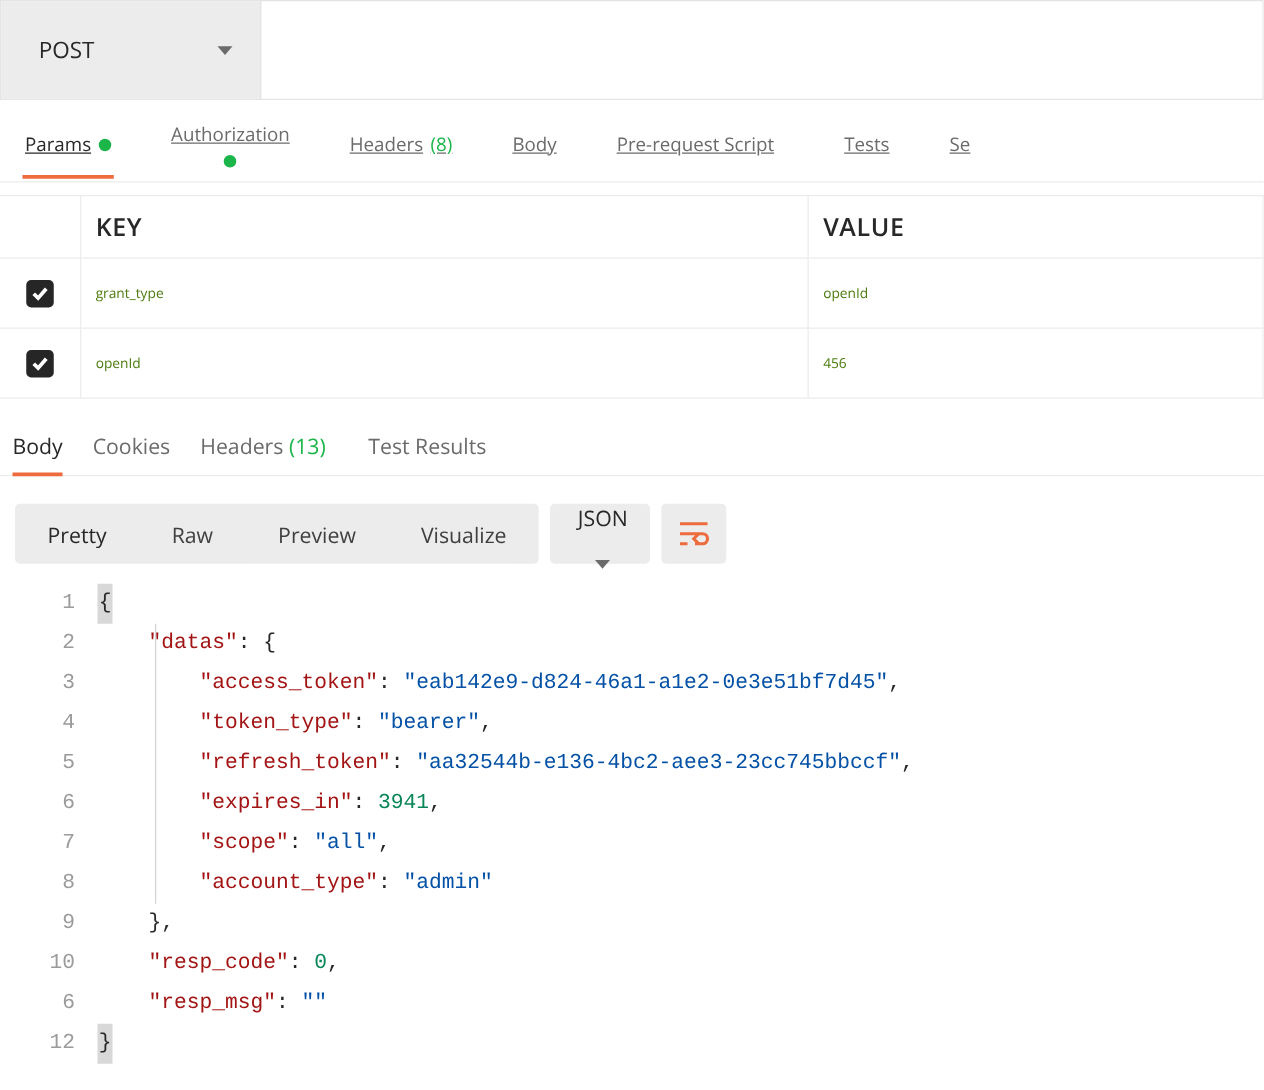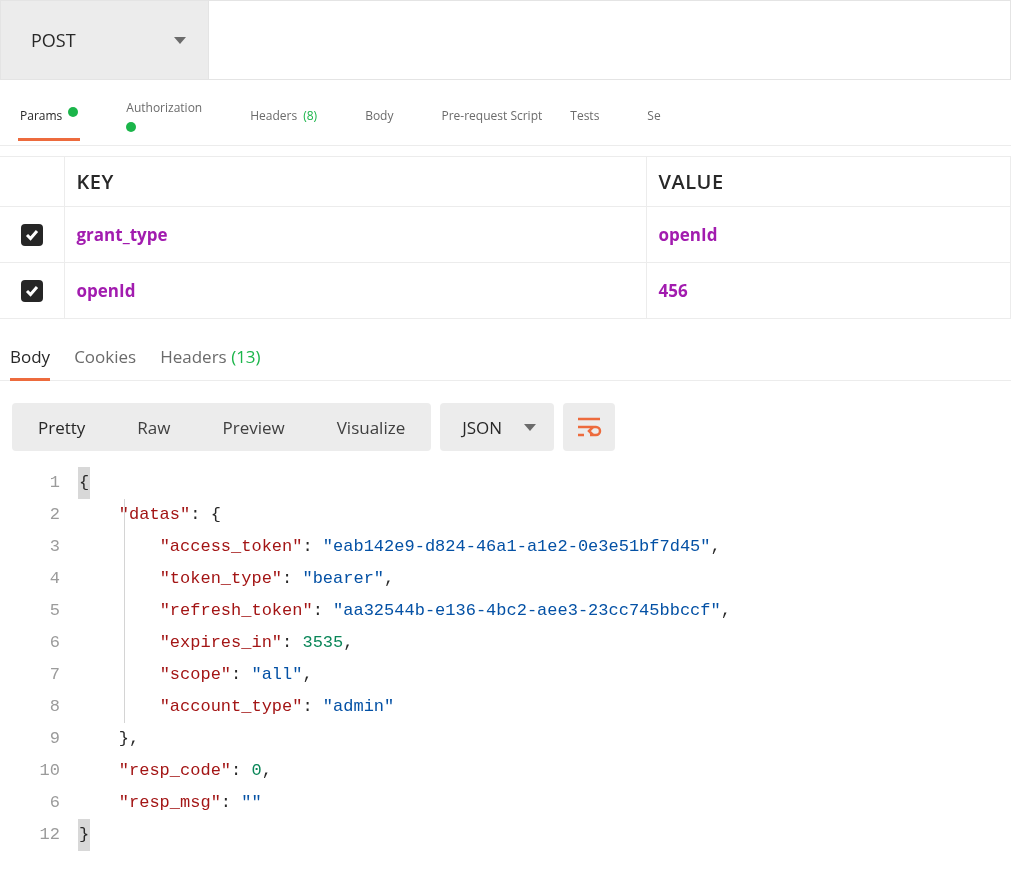--- a/index.html
+++ b/index.html
@@ -52,26 +52,28 @@
     display: flex;
     align-items: center;
     gap: 0;
     border-bottom: 1px solid #ececec;
     padding: 0 0 0 20px;
     height: 58px;
     margin-top: 8px;
   }
   .req-tab {
     color: #6b6b6b;
-    font-size: 12px;
+    font-size: 15px;
     padding: 14px 0 16px 0;
     white-space: nowrap;
     position: relative;
     display: flex;
+    align-items: center;
     gap: 6px;
+    text-decoration: underline;
   }
   .req-tab.active {
     color: #282828;
   }
   .req-tab.active::after {
     content: "";
     position: absolute;
     left: -2px; right: -2px; bottom: -1px;
     height: 3px;
     background: #ed6b3d;
@@ -87,23 +89,23 @@
   .params-table {
     border-collapse: collapse;
     width: 100%;
     margin-top: 10px;
   }
   .params-table th, .params-table td {
     border: 1px solid #ececec;
     padding: 0 12px;
     height: 56px;
     text-align: left;
-    font-size: 17px;
-    color: #a21caf;
-    font-weight: 700;
+    font-size: 11px;
+    color: #4d7c0f;
+    font-weight: 400;
   }
   .params-table th {
     font-size: 20px;
     letter-spacing: 0.5px;
     font-weight: 600;
     color: #282828;
     height: 50px;
   }
   .chk-col { width: 64px; text-align: center !important; border-left: none !important;}
   .key-col { width: 582px; }
@@ -167,20 +169,21 @@
   .json-select {
     background: #ececec;
     border-radius: 4px;
     height: 48px;
     display: flex;
     align-items: center;
     padding: 0 18px 0 22px;
     gap: 22px;
     font-size: 17px;
     color: #282828;
+    flex-direction: column;
   }
   .wrap-btn {
     background: #ececec;
     border-radius: 4px;
     width: 52px; height: 48px;
     display: flex; align-items: center; justify-content: center;
   }
   .wrap-btn svg { stroke: #ed6b3d; fill: none; stroke-width: 2.5; }
 
   
@@ -228,21 +231,21 @@
       <span>Authorization</span>
       <span class="dot-green"></span>
     </div>
     <div class="req-tab" style="margin-right: 48px;">
       <span>Headers</span>
       <span class="count-green"> (8)</span>
     </div>
     <div class="req-tab" style="margin-right: 48px;">
       <span>Body</span>
     </div>
-    <div class="req-tab" style="margin-right: 28px;">
+    <div class="req-tab" style="margin-right: 56px;">
       <span>Pre-request Script</span>
     </div>
     <div class="req-tab" style="margin-right: 48px;">
       <span>Tests</span>
     </div>
     <div class="req-tab" style="margin-right: 0px;">
       <span>Se</span>
     </div>
   </div>
 
@@ -273,20 +276,21 @@
         <td class="key-col">openId</td>
         <td>456</td>
       </tr>
     </tbody>
 </table>
 
 <div class="resp-tabs" id="resp-tabs">
     <div class="resp-tab active"><span>Body</span></div>
     <div class="resp-tab"><span>Cookies</span></div>
     <div class="resp-tab"><span>Headers</span><span class="count-green"> (13)</span></div>
+    <div class="resp-tab" style="margin-left: 10px;"><span>Test Results</span></div>
   </div>
 
 <div class="view-bar">
   <div class="seg-group" id="seg-group">
       <div class="seg-btn active">Pretty</div>
       <div class="seg-btn">Raw</div>
       <div class="seg-btn">Preview</div>
       <div class="seg-btn">Visualize</div>
     </div>
   <div class="json-select">
@@ -316,20 +320,20 @@
       <div>9</div>
       <div>10</div>
       <div>6</div>
       <div>12</div>
     </div>
   <div class="codelines" id="codelines"><span class="hi">{</span>
     <span class="k">"datas"</span>: {
         <span class="k">"access_token"</span>: <span class="s">"eab142e9-d824-46a1-a1e2-0e3e51bf7d45"</span>,
         <span class="k">"token_type"</span>: <span class="s">"bearer"</span>,
         <span class="k">"refresh_token"</span>: <span class="s">"aa32544b-e136-4bc2-aee3-23cc745bbccf"</span>,
-        <span class="k">"expires_in"</span>: <span class="n">3535</span>,
+        <span class="k">"expires_in"</span>: <span class="n">3941</span>,
         <span class="k">"scope"</span>: <span class="s">"all"</span>,
         <span class="k">"account_type"</span>: <span class="s">"admin"</span>
     },
     <span class="k">"resp_code"</span>: <span class="n">0</span>,
     <span class="k">"resp_msg"</span>: <span class="s">""</span>
 <span class="hi">}</span><div class="guide" style="top: 32px; height: 224px;"></div></div>
 </div>
 
 </body></html>

